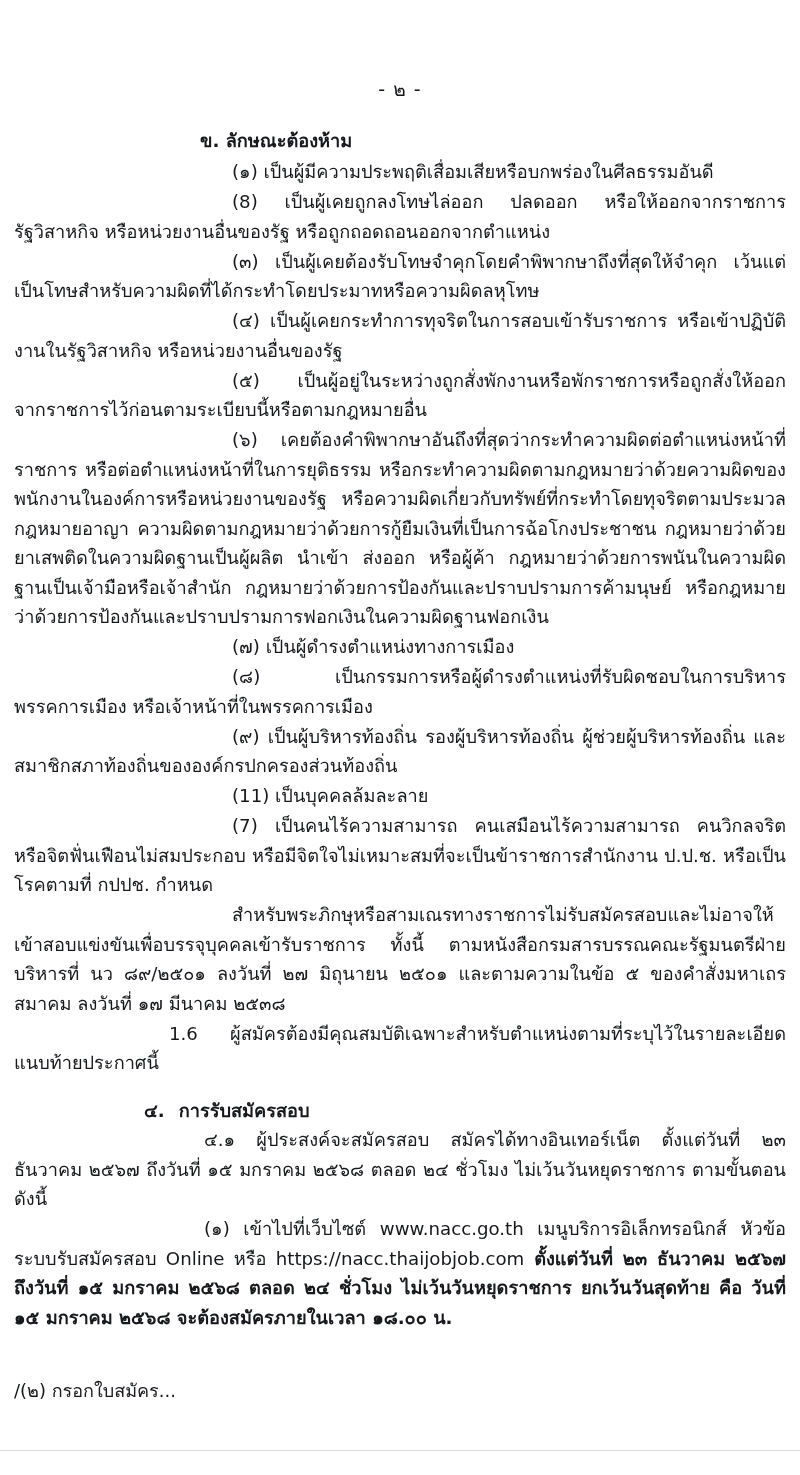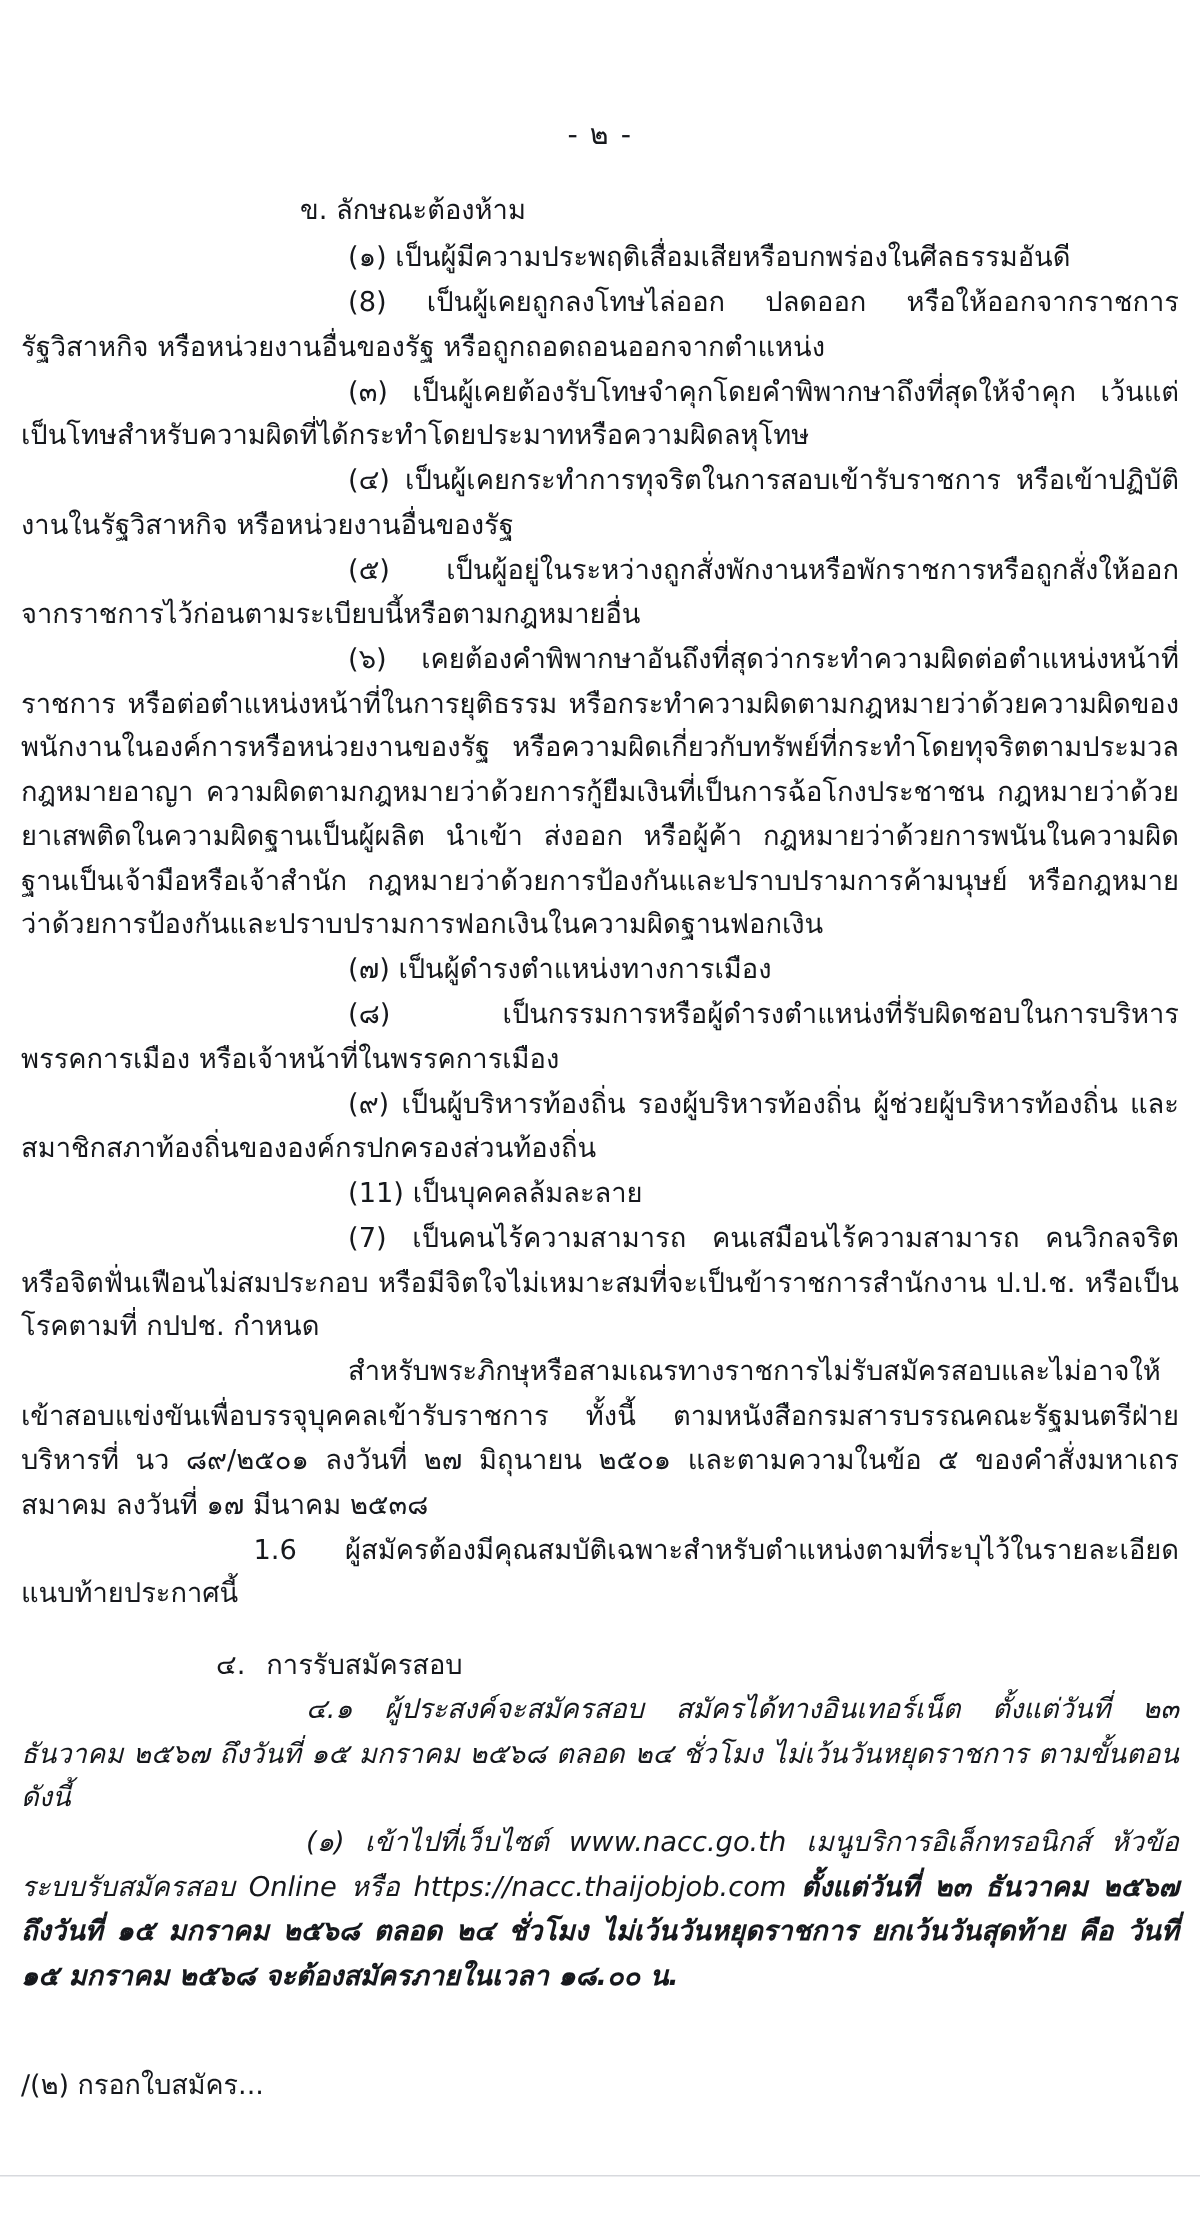--- a/index.html
+++ b/index.html
@@ -37,36 +37,35 @@
     line-height: 1.62;
     text-align: justify;
     text-justify: inter-word;
   }
   .para {
     margin: 0 0 0.5px 0;
     text-indent: 0;
   }
   .lead-head {
     padding-left: 186px;
-    font-weight: 400;
+    font-weight: 700;
     margin-bottom: 2px;
   }
   .indent-block {
     text-indent: 218px;
   }
   .indent-block.x2 {
     text-indent: 190px;
-    font-style: italic;
   }
   .indent-block.x3 {
     text-indent: 155px;
   }
   .section-head {
     text-indent: 130px;
-    font-weight: 400;
+    font-weight: 700;
     margin-top: 18px;
   }
   .section-head .num { margin-right: 14px; }
   .footer-note {
     margin-top: 44px;
     padding-right: 28px;
     font-size: 18px;
   }
   .bold { font-weight: 700; }
   .bottom-rule {

